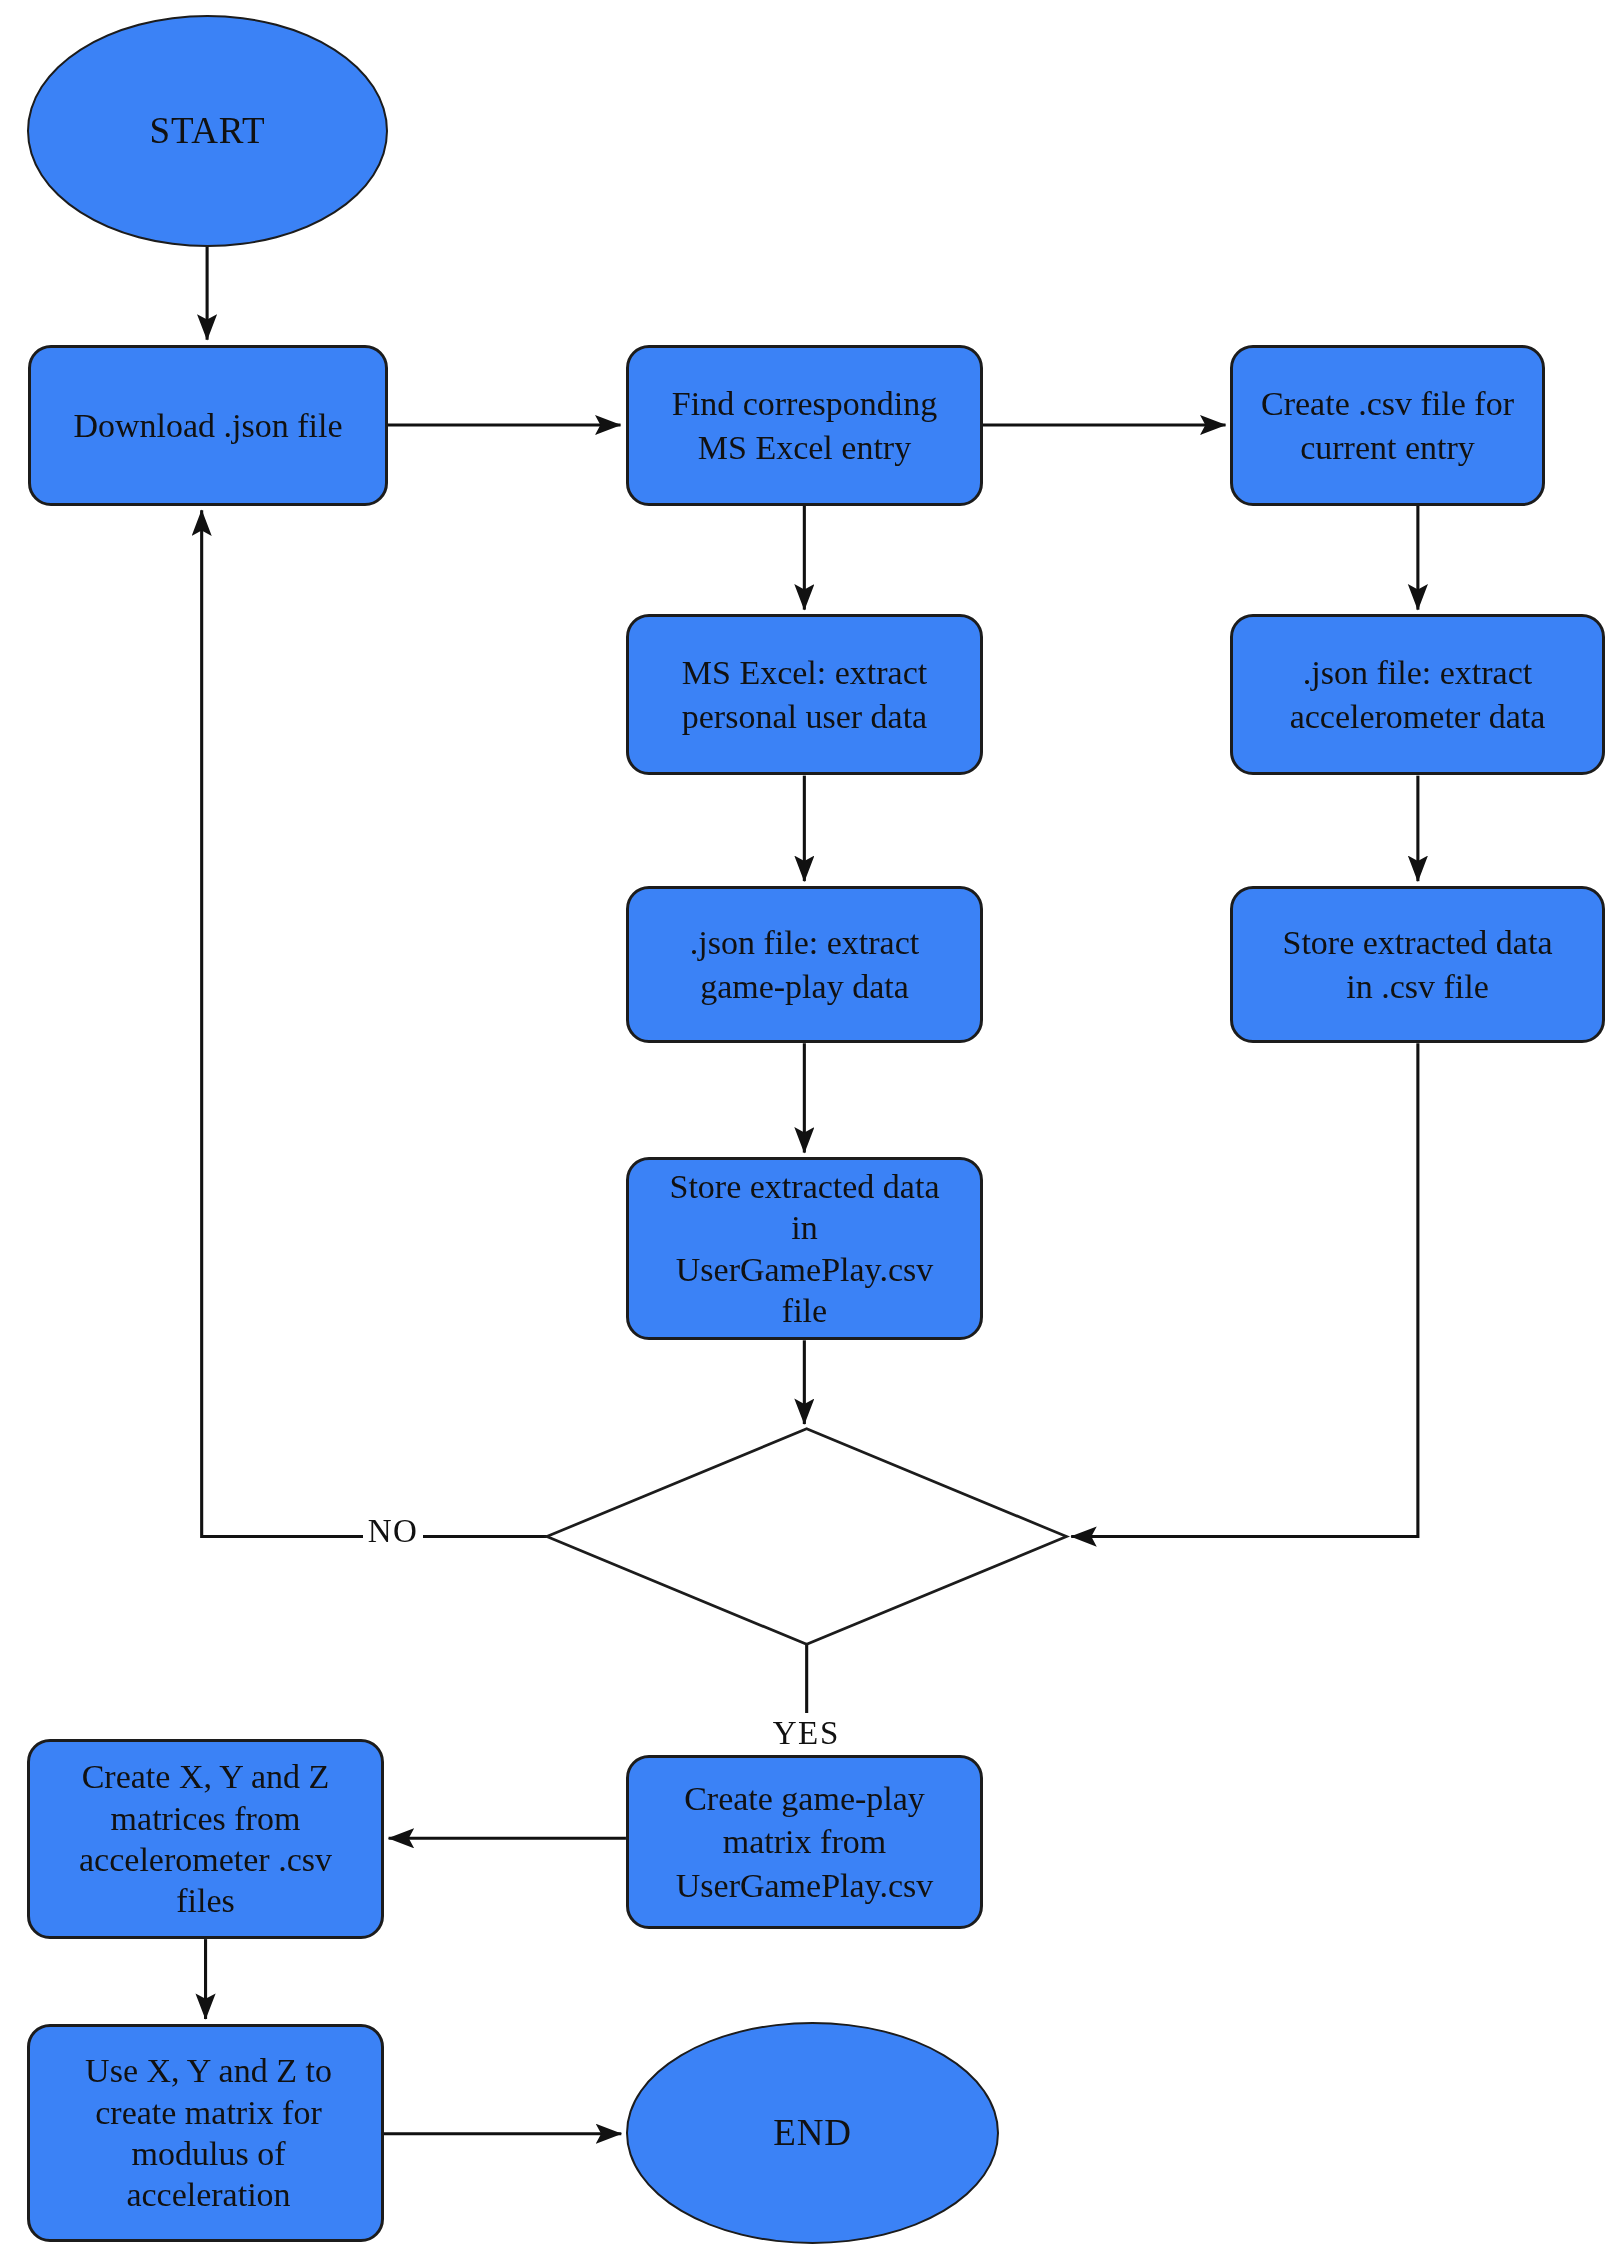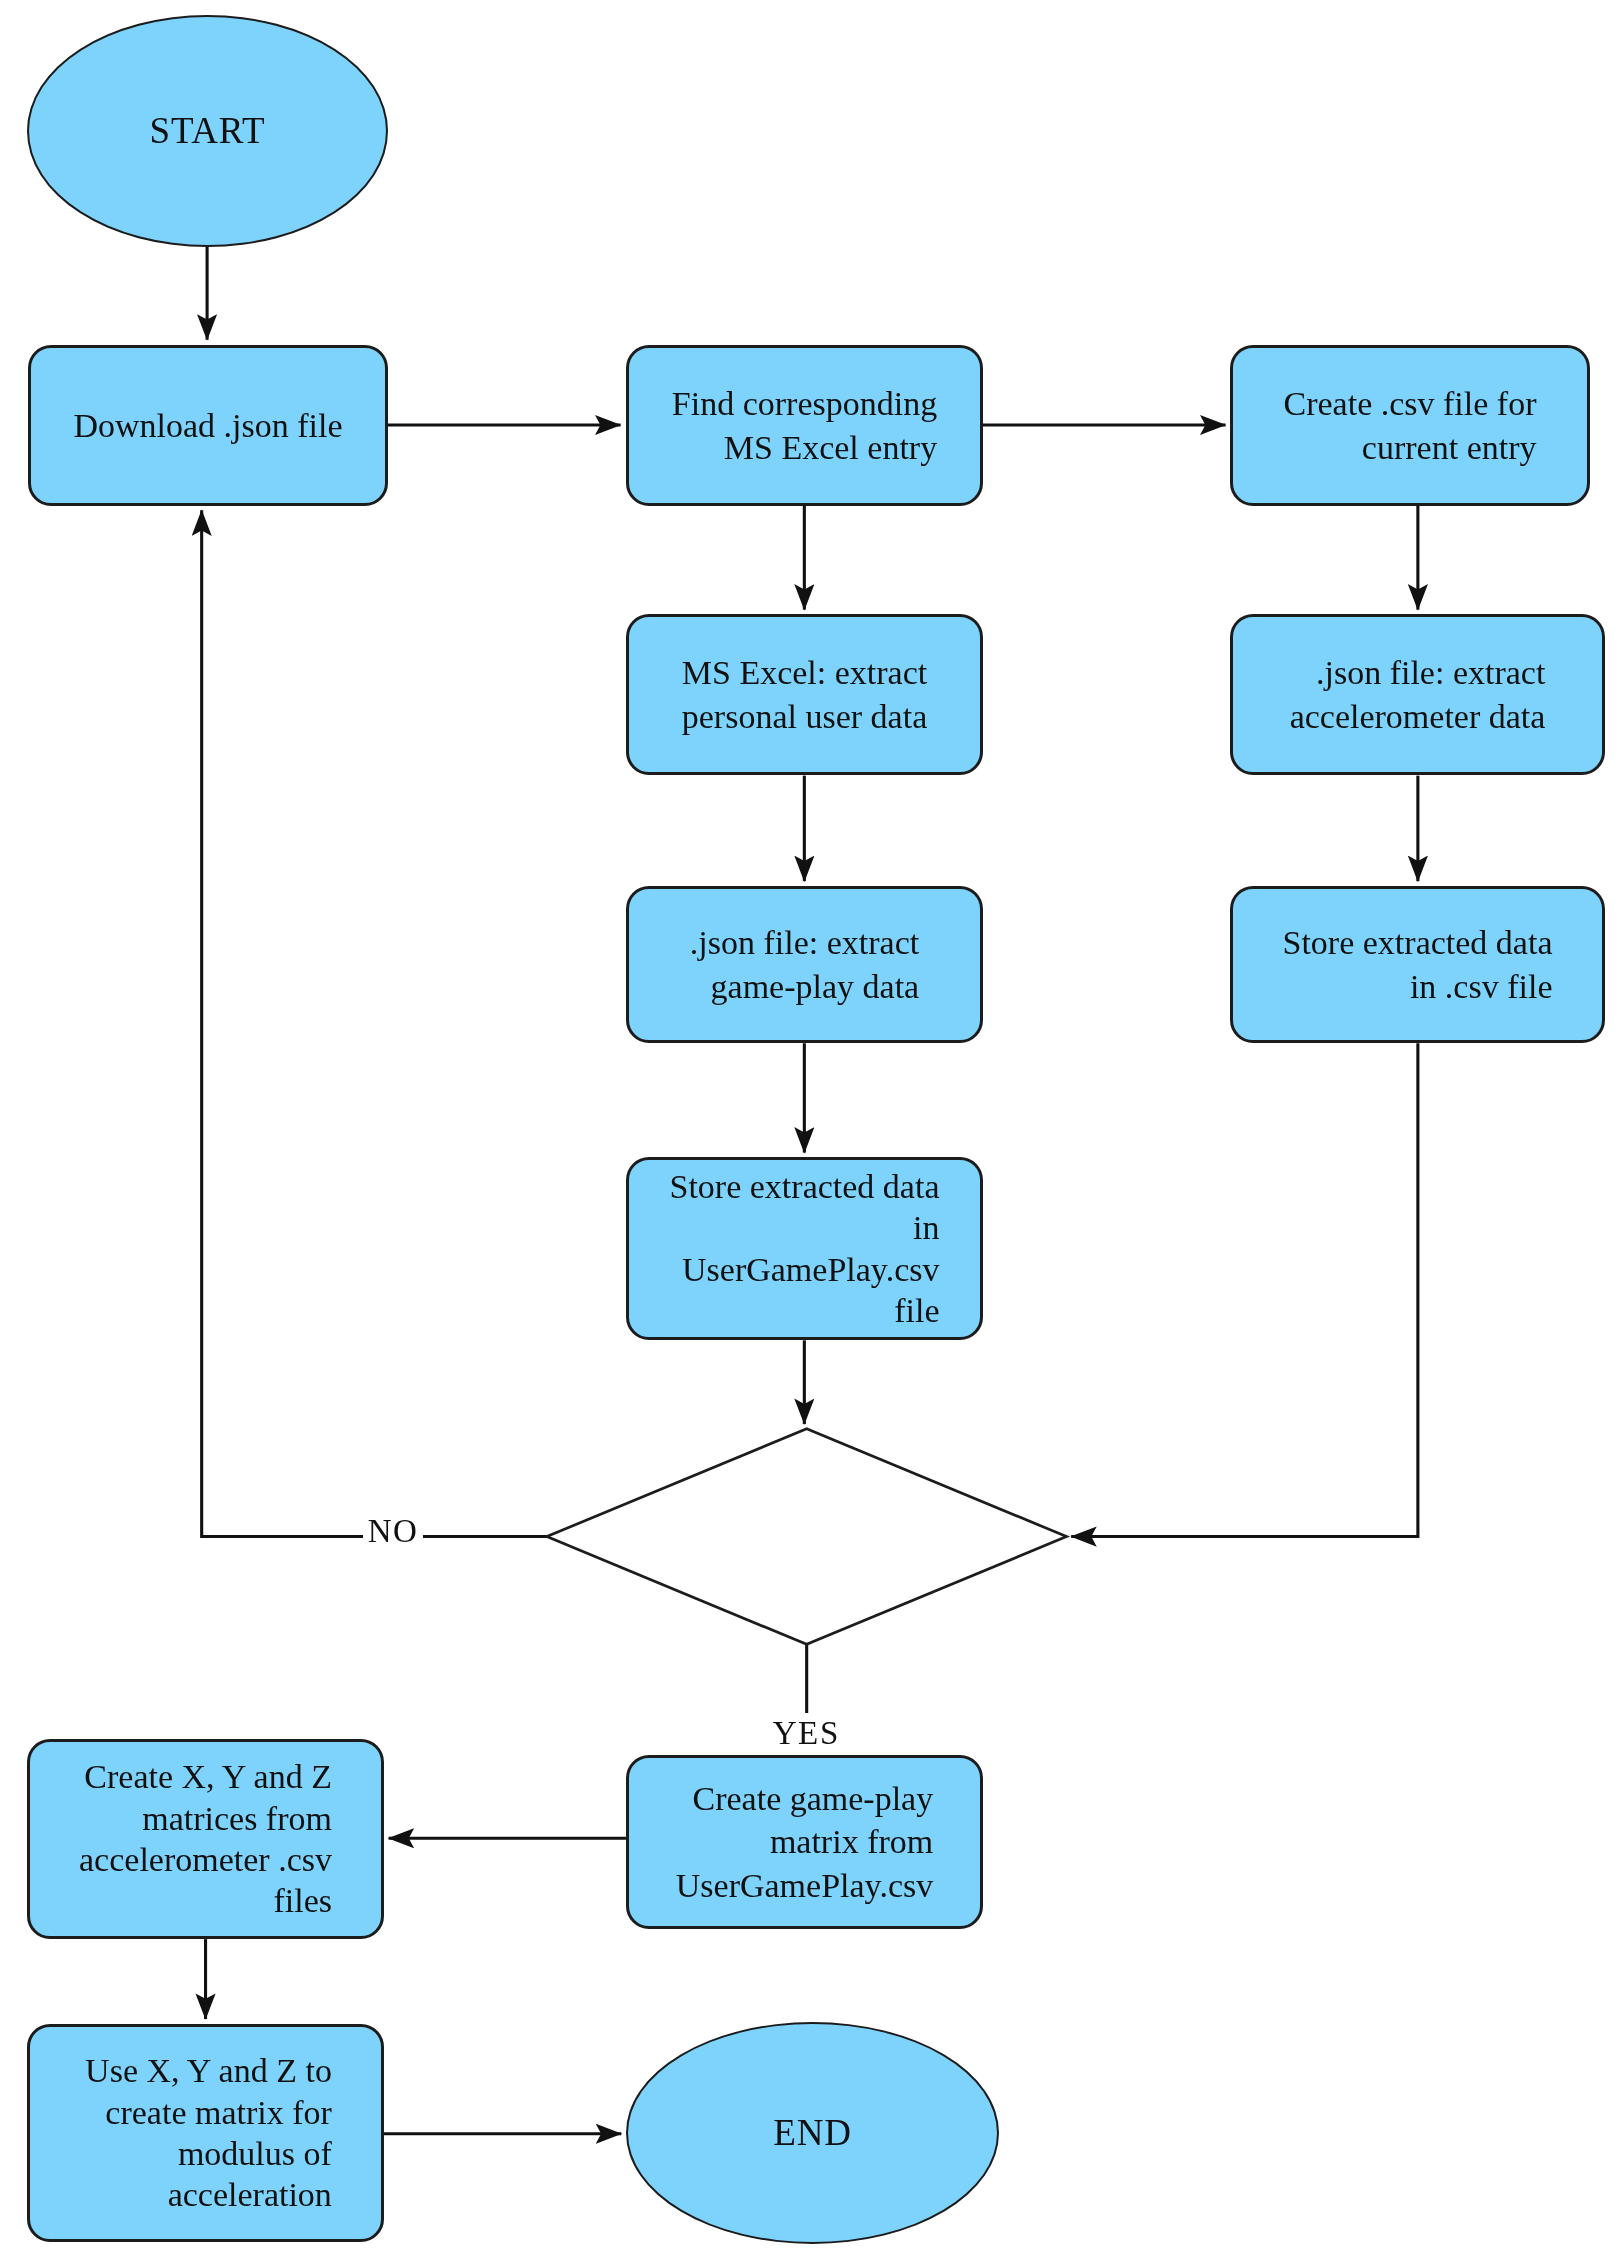--- a/index.html
+++ b/index.html
@@ -7,23 +7,23 @@
     position:relative;
     width:1618px;height:2261px;
     background:#ffffff;
     font-family:"Liberation Serif", serif;
     color:#111111;
   }
   #wires{position:absolute;left:0;top:0;width:1618px;height:2261px;}
   .node{
     position:absolute;
     display:flex;align-items:center;justify-content:center;
-    text-align:right;
+    text-align:center;
     box-sizing:border-box;
-    background:#7dd3fc;
+    background:#3b82f6;
   }
   .box{
     border:3.1px solid #1c1c1c;
     border-radius:23px;
   }
   .ellipse{
     border:2.3px solid #1c1c1c;
     border-radius:50%;
   }
   .lbl{
@@ -89,21 +89,21 @@
 
   <div class="node box" style="left:28px;top:345px;width:360px;height:161px;">
     <div class="lbl">Download .json file</div>
   </div>
 
   <div class="node box" style="left:626px;top:345px;width:357px;height:161px;">
     <div class="lbl">Find corresponding
 MS Excel entry</div>
   </div>
 
-  <div class="node box" style="left:1230px;top:345px;width:360px;height:161px;">
+  <div class="node box" style="left:1230px;top:345px;width:315px;height:161px;">
     <div class="lbl">Create .csv file for
 current entry</div>
   </div>
 
   <div class="node box" style="left:626px;top:614px;width:357px;height:161px;">
     <div class="lbl">MS Excel: extract
 personal user data</div>
   </div>
 
   <div class="node box" style="left:1230px;top:614px;width:375px;height:161px;">

